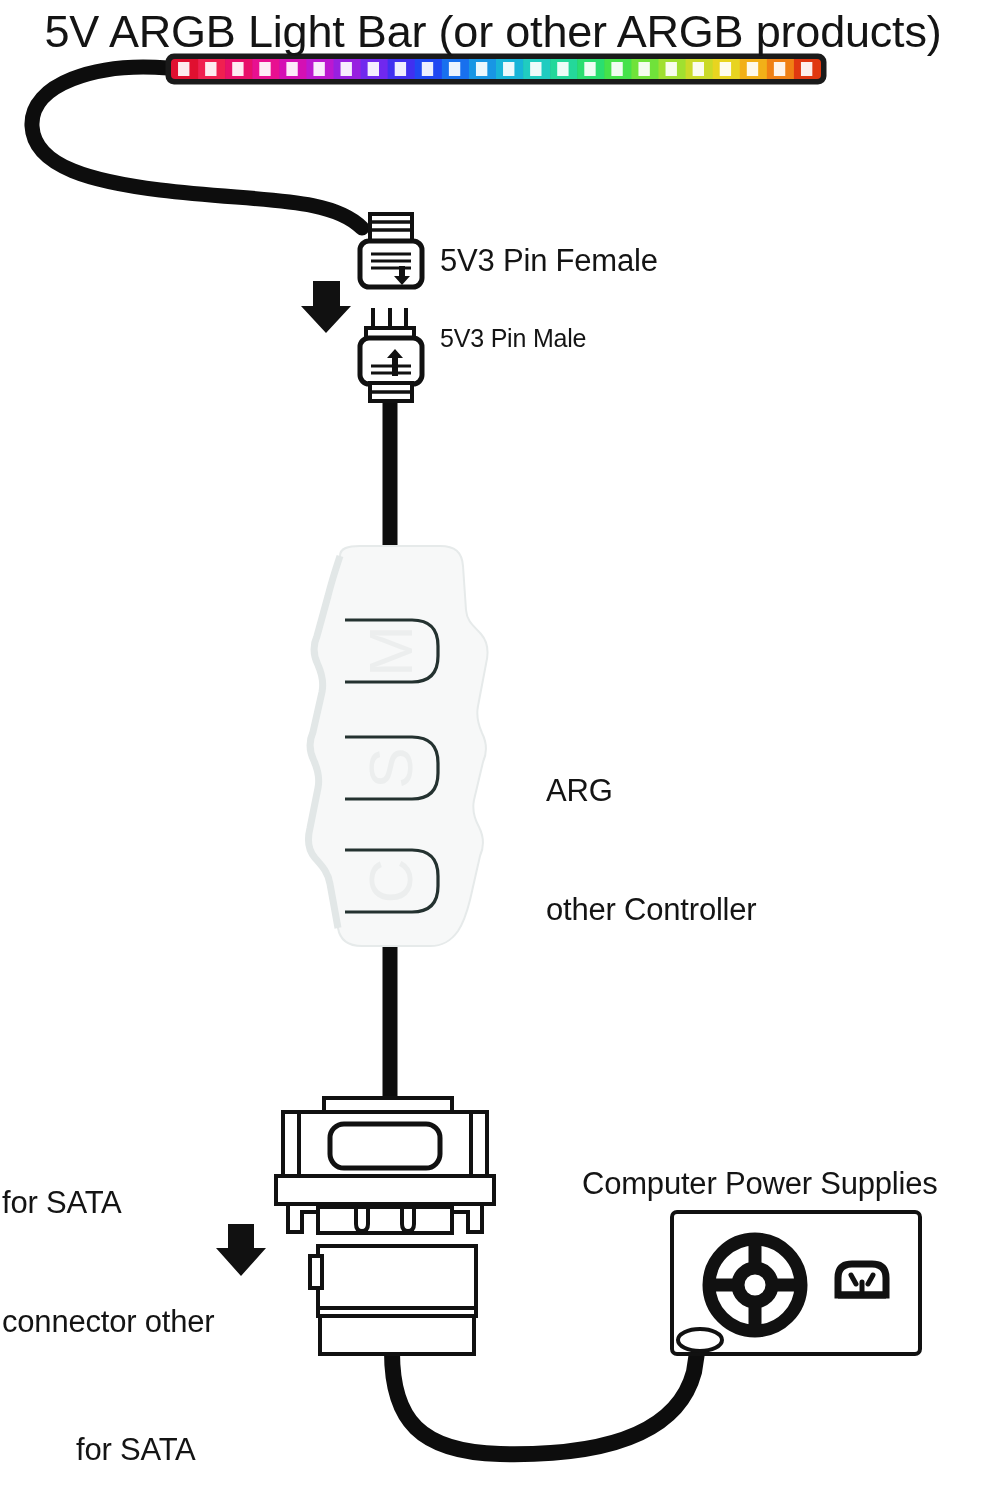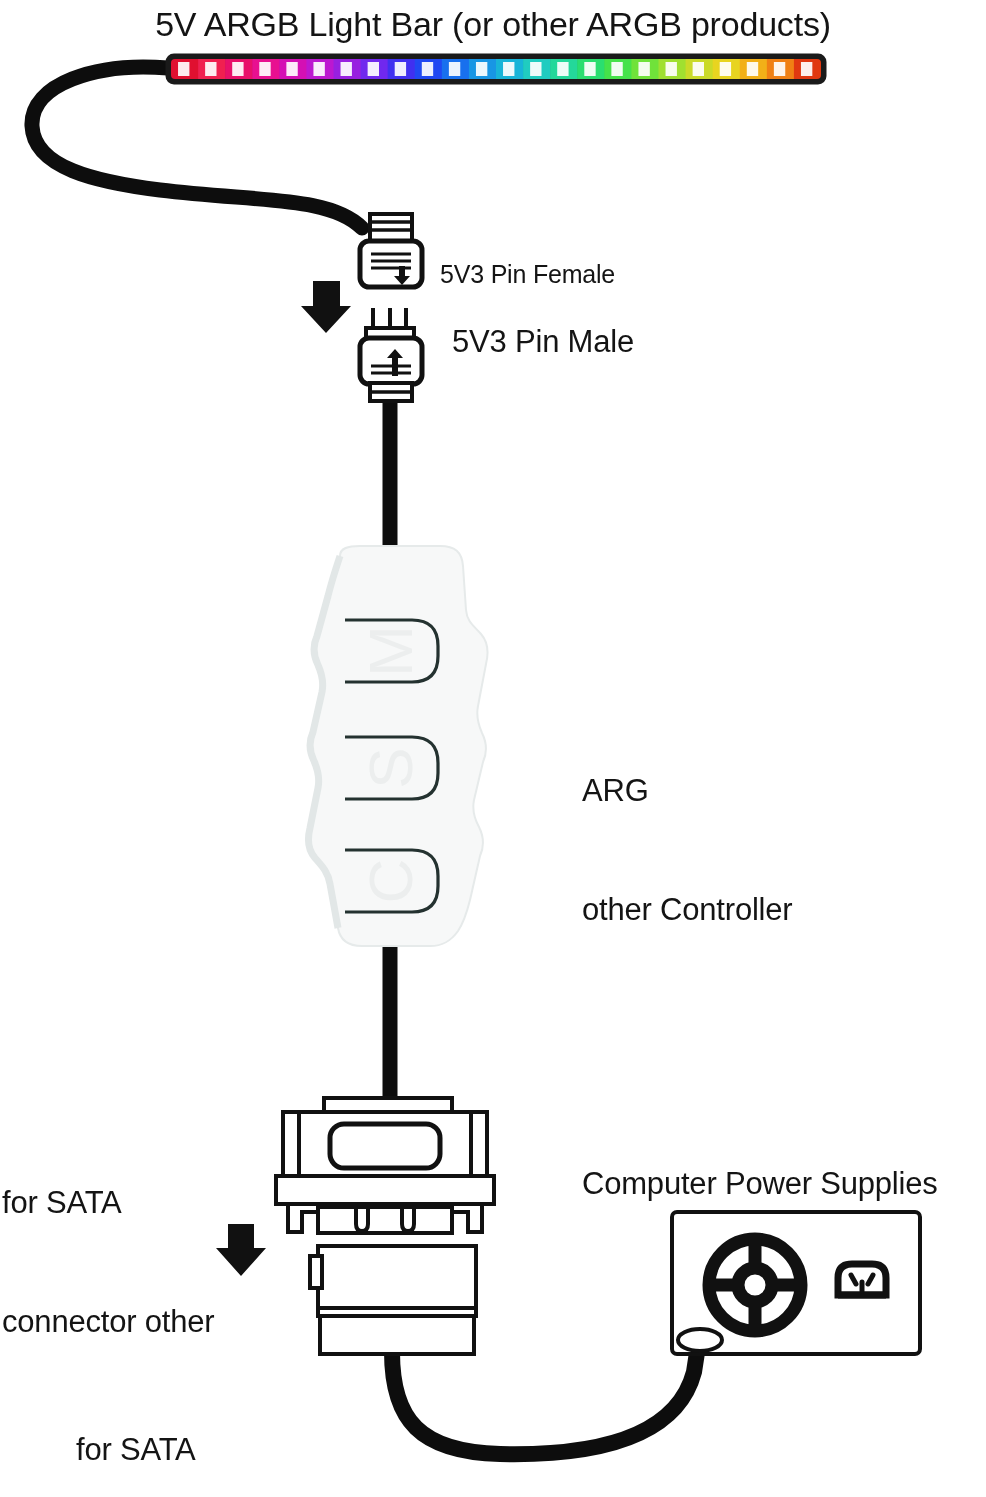--- a/index.html
+++ b/index.html
@@ -31,29 +31,28 @@
     white-space: pre;
     color: #141414;
     line-height: 1.28;
     letter-spacing: -0.2px;
   }
   #title-label {
     left: 0;
     top: 3px;
     width: 986px;
     text-align: center;
-    font-size: 34px;
-  }
-  #female-label   { left: 440px; top: 258px; font-size: 25px; }
-  #male-label     { left: 452px; top: 322px; font-size: 31px; }
+    font-size: 45px;
+  }
+  #female-label   { left: 440px; top: 241px; font-size: 31px; }
+  #male-label     { left: 440px; top: 322px; font-size: 25px; }
   #controller-label {
     left: 546px;
     top: 692px;
     font-size: 31px;
-    margin-left: 36px;
   }
   #sata-male-label {
     left: 2px;
     top: 1104px;
     font-size: 31px;
   }
   #sata-female-label {
     left: 76px;
     top: 1351px;
     font-size: 31px;

